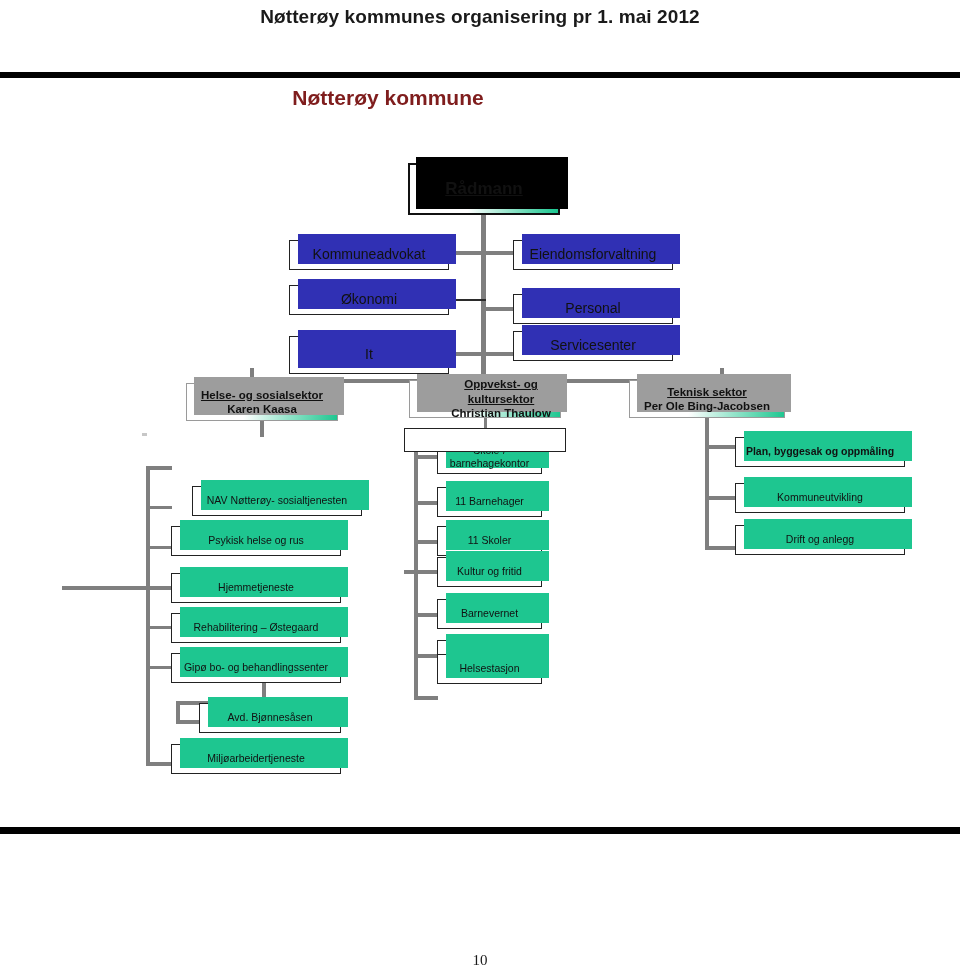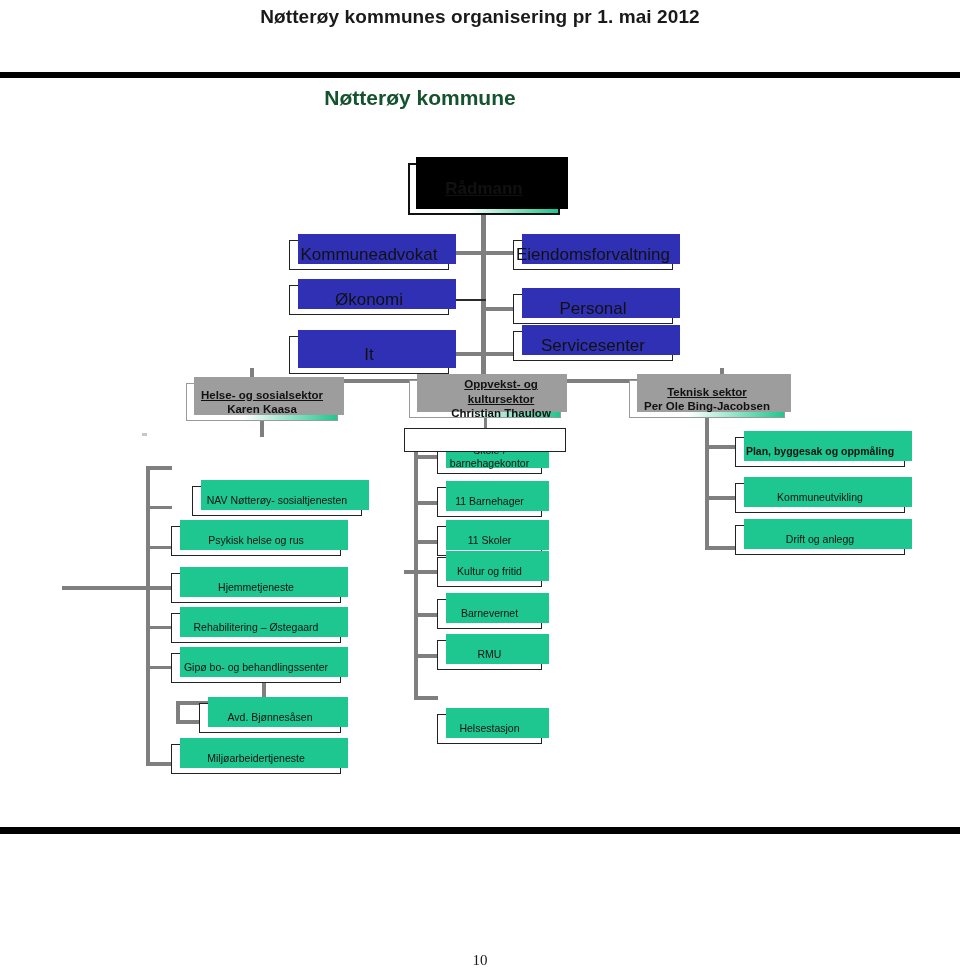--- a/index.html
+++ b/index.html
@@ -39,22 +39,21 @@
   .rule-bottom { top: 827px; height: 7px; }
 
   
   .org-root-title {
     position: absolute;
     left: 0; top: 86px;
     width: 776px;
     text-align: center;
     font-size: 21px;
     font-weight: bold;
-    color: #14532d;
-    margin-left: 32px;
+    color: #7f1d1d;
   }
 
   
   .node {
     position: absolute;
     border: 1px solid #222222;
     background: #ffffff;
     display: flex;
     flex-direction: column;
     align-items: center;
@@ -84,21 +83,21 @@
   .node-radmann .title-underline { text-decoration: underline; }
   .node-radmann .shadow {
     left: 6px; top: -8px;
     width: 152px; height: 52px;
     background: #000000;
   }
 
   
   .node-staff {
     height: 30px;
-    font-size: 17px;
+    font-size: 14px;
   }
   .node-staff .shadow {
     left: 8px; top: -7px;
     width: 100%; height: 30px;
     background: #3030b4;
   }
 
   
   .node-sector {
     height: 38px;
@@ -310,21 +309,21 @@
     <span>Kultur og fritid</span>
   </div>
   <div class="node node-unit" style="left:437px; top:599px; width:105px;">
     <span class="shadow"></span>
     <span>Barnevernet</span>
   </div>
   <div class="node node-unit" style="left:437px; top:640px; width:105px;">
     <span class="shadow"></span>
     <span>RMU</span>
   </div>
-  <div class="node node-unit" style="left:437px; top:714px; width:105px;">
+  <div class="node node-unit" style="left:437px; top:654px; width:105px;">
     <span class="shadow"></span>
     <span>Helsestasjon</span>
   </div>
 
   <div class="conn" style="left:705px; top:418px; width:4px; height:14px;"></div>
   <div class="conn" style="left:705px; top:432px; width:4px; height:118px;"></div>
   <div class="conn" style="left:705px; top:445px; width:30px; height:4px;"></div>
   <div class="conn" style="left:705px; top:496px; width:30px; height:4px;"></div>
   <div class="conn" style="left:705px; top:546px; width:30px; height:4px;"></div>
 

